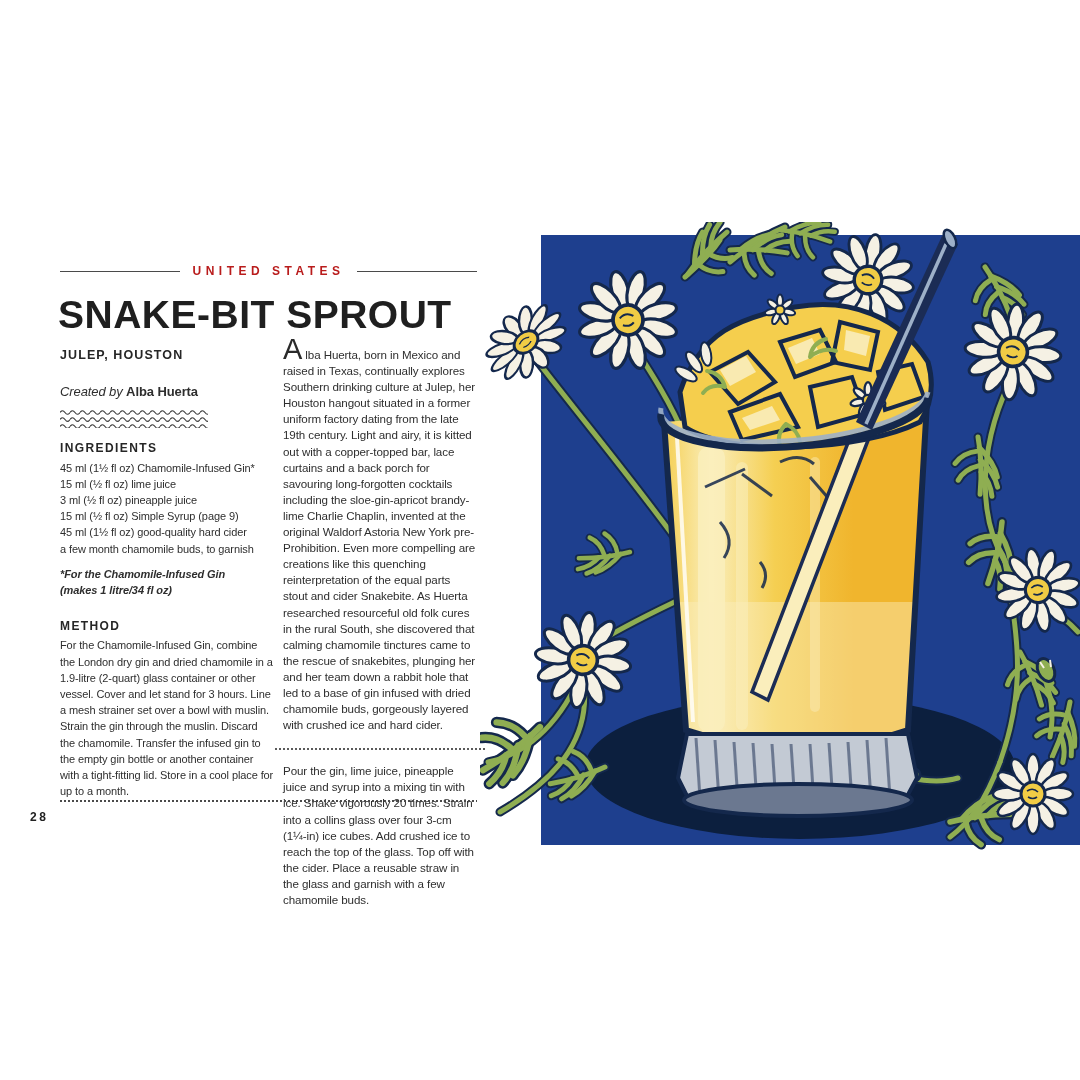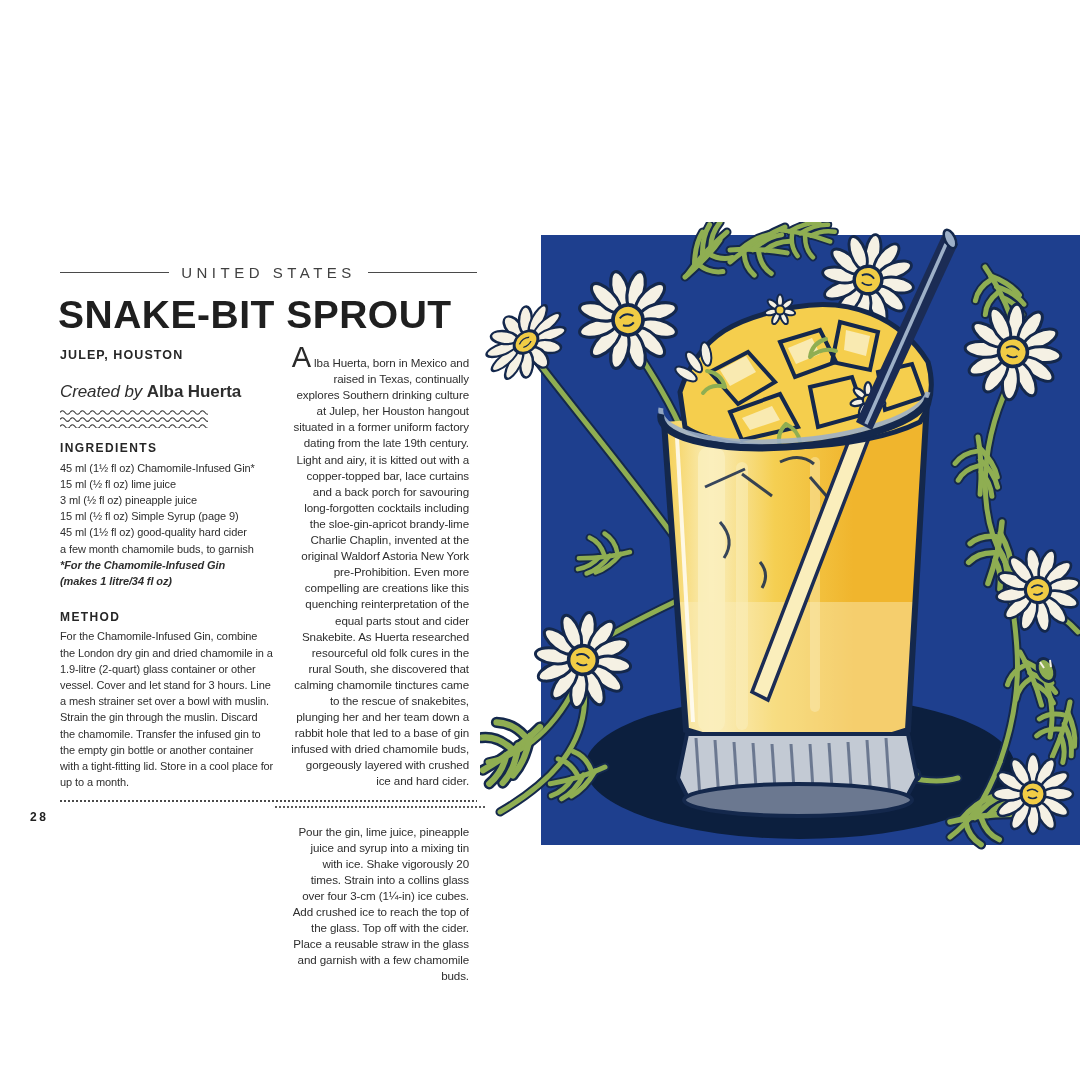--- a/index.html
+++ b/index.html
@@ -5,40 +5,40 @@
   html,body{margin:0;padding:0;}
   body{
     width:1080px;height:1080px;position:relative;background:#ffffff;
     font-family:"Liberation Sans",sans-serif;color:#2b2b2b;overflow:hidden;
   }
   .abs{position:absolute;}
 
   
   #kicker{left:60px;top:264px;width:417px;display:flex;align-items:center;gap:12px;}
   #kicker .rule{flex:1;height:1px;background:#4a4a4a;}
-  #kicker .kicker-label{font-size:15px;font-weight:400;letter-spacing:4.5px;color:#404040;white-space:nowrap;}
+  #kicker .kicker-label{font-size:12px;font-weight:700;letter-spacing:4.5px;color:#b91c1c;white-space:nowrap;}
 
   #page-title{left:58px;top:293px;font-size:39px;font-weight:700;letter-spacing:.5px;color:#1f1f1f;white-space:nowrap;}
 
   #left-col{left:60px;top:347px;width:215px;font-size:11px;line-height:16.2px;letter-spacing:-.1px;color:#2e2e2e;}
   .venue{font-size:12.5px;font-weight:700;letter-spacing:1.1px;margin-bottom:21px;color:#262626;}
-  .byline{margin-bottom:9px;font-size:17px;}
+  .byline{margin-bottom:9px;font-size:13px;}
   .byline .prefix{font-style:italic;}
   .byline .name{font-weight:600;}
   .squiggle{margin:2px 0 9px 0;display:block;}
   .small-head{font-size:12px;font-weight:700;letter-spacing:1.4px;margin-bottom:3px;color:#262626;}
   .ing-list div{white-space:nowrap;}
-  .subrec{}
+  .subrec{margin-top:9px;}
   .subrec .it{font-style:italic;font-weight:600;}
   .method-block{margin-top:20px;}
   .method-text{margin:0;}
 
   
   #mid-col{left:275px;top:339px;width:210px;font-size:11.6px;line-height:16.1px;letter-spacing:-.1px;color:#2e2e2e;}
-  #mid-col p{margin:16px;text-align:right;}
+  #mid-col p{margin:8px;}
   .dropcap{font-size:29px;line-height:0;font-weight:400;letter-spacing:1px;padding-right:2px;color:#2a2a2a;}
   .dot-rule{height:2px;margin:15px 0 13px 0;
     background-image:radial-gradient(circle at 1px 1px,#5a5a5a .85px,transparent 1px);
     background-size:4px 2px;background-repeat:repeat-x;}
 
   
   #folio{left:30px;top:810px;font-size:12px;font-weight:700;letter-spacing:2.5px;color:#222;}
   #folio-rule{left:60px;top:800px;width:417px;height:2px;
     background-image:radial-gradient(circle at 1px 1px,#4a4a4a .85px,transparent 1px);
     background-size:4px 2px;background-repeat:repeat-x;}

